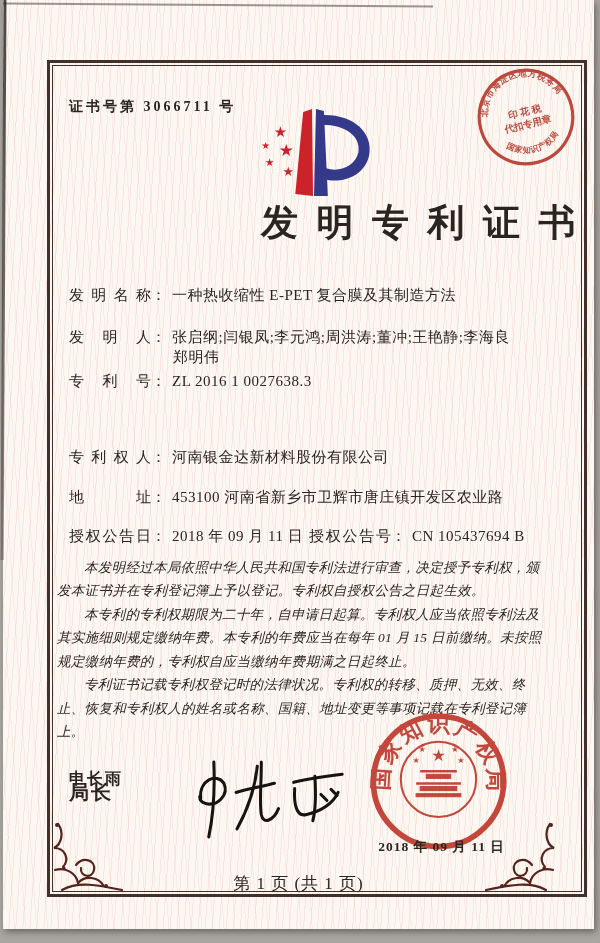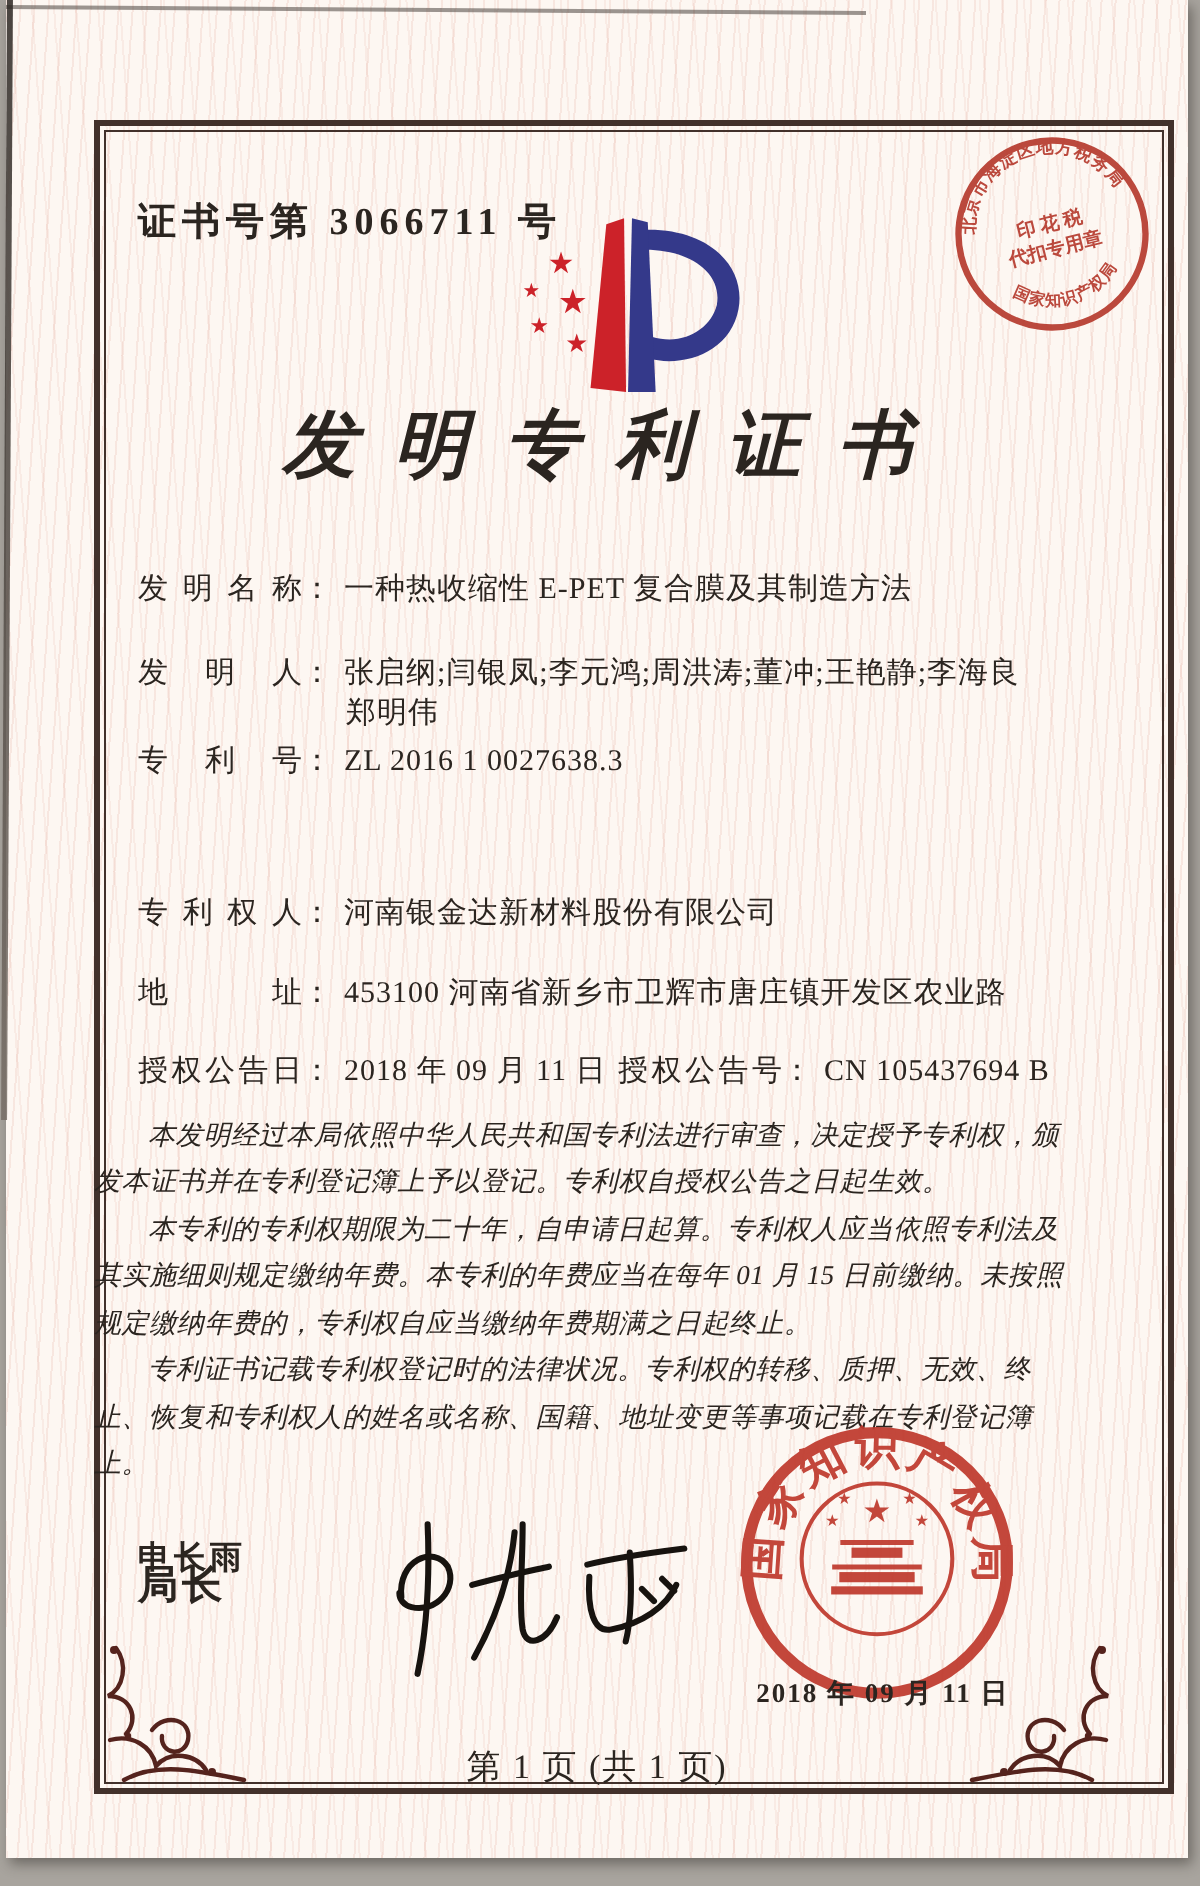--- a/index.html
+++ b/index.html
@@ -19,38 +19,38 @@
       #fdf7f2;
     box-shadow:2px 3px 6px rgba(40,35,30,.45);
   }
   .edge-left{position:absolute;left:2px;top:0;width:3px;height:560px;
     background:linear-gradient(#2b2622,#776e66);transform:rotate(.3deg);opacity:.85;}
   .edge-top{position:absolute;left:0;top:4px;width:430px;height:2px;background:#4a443e;
     transform:rotate(.4deg);opacity:.55;}
   .frame{position:absolute;left:44px;top:60px;width:534px;height:831px;border:3px solid #42312b;}
   .frame::after{content:"";position:absolute;inset:2px;border:1px solid #42312b;}
 
-  .cert-no{position:absolute;left:66px;top:98px;font-size:19px;letter-spacing:3px;font-weight:bold;}
-  .title{position:absolute;left:0;right:0;top:198px;text-align:center;font-size:37px;
-    font-weight:bold;letter-spacing:.5em;text-indent:.5em;font-style:italic;}
+  .cert-no{position:absolute;left:66px;top:98px;font-size:14px;letter-spacing:3px;font-weight:bold;}
+  .title{position:absolute;left:0;right:0;top:198px;text-align:right;font-size:37px;
+    font-weight:bold;letter-spacing:.5em;text-indent:.5em;}
 
   .stamp{position:absolute;left:472px;top:66px;width:102px;height:102px;transform:rotate(-14deg);opacity:.92;}
   .logo{position:absolute;left:238px;top:102px;width:148px;height:106px;}
 
   .frow{position:absolute;left:66px;width:482px;font-size:15px;line-height:1.3;}
   .flabel{display:inline-block;width:82px;text-align:justify;text-align-last:justify;
     vertical-align:top;font-weight:500;}
   .fcolon{display:inline-block;margin:0 6px 0 0;}
   .fvalue{letter-spacing:.5px;}
   .fvalue2{display:block;margin-left:104px;}
   .fpair2{position:absolute;left:240px;top:0;white-space:nowrap;}
   .r1{top:286px}.r2{top:328px}.r3{top:372px}.r4{top:408px}
   .r5{top:448px}.r6{top:488px}.r7{top:527px}
 
-  .body-text{position:absolute;left:44px;top:556px;width:490px;font-size:13.5px;
+  .body-text{position:absolute;left:54px;top:556px;width:490px;font-size:13.5px;
     line-height:1.74;font-style:italic;}
   .body-text p{margin:0;text-indent:2em;letter-spacing:.3px;}
 
   .director{position:absolute;left:66px;top:779px;font-size:20px;font-weight:bold;letter-spacing:2px;}
   .director-name{position:absolute;left:66px;top:769px;font-size:16px;font-weight:bold;letter-spacing:2px;}
   .signature{position:absolute;left:168px;top:750px;width:215px;height:96px;}
 
   .gov-seal{position:absolute;left:352px;top:700px;width:168px;height:168px;opacity:.93;}
   .seal-date{position:absolute;left:356px;top:838px;width:165px;text-align:center;
     font-size:13.5px;font-weight:bold;letter-spacing:1px;}

